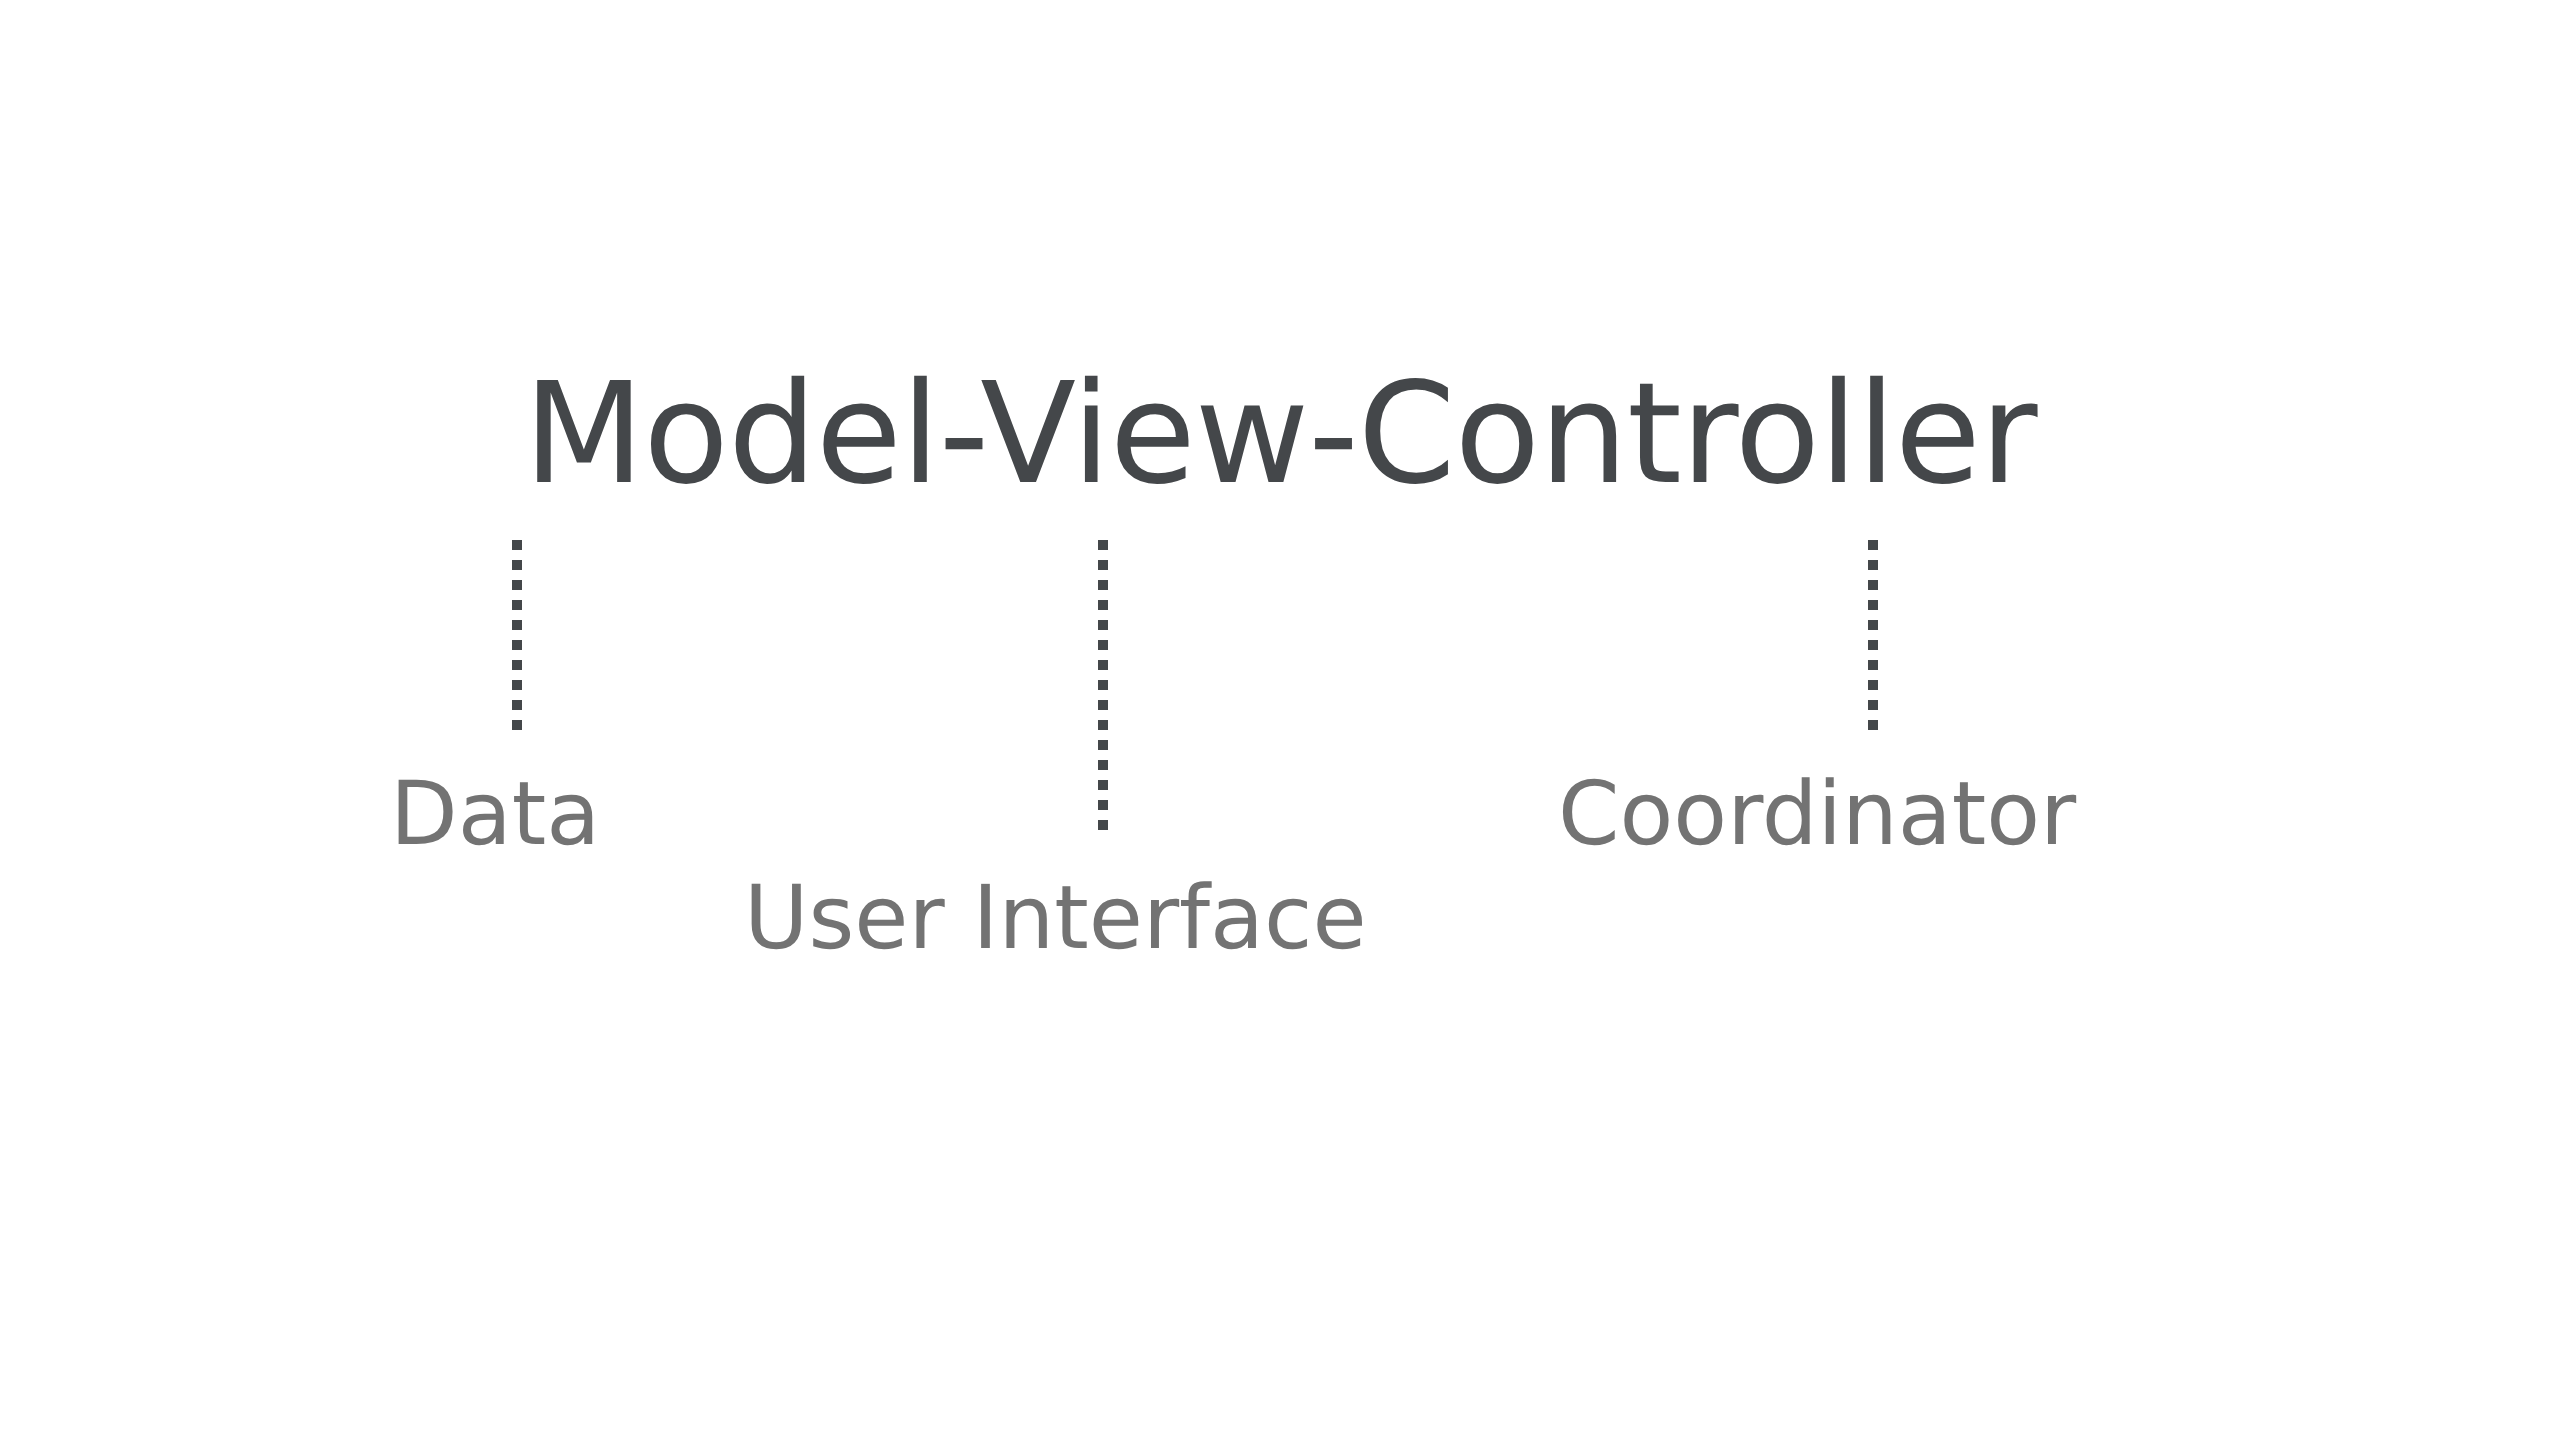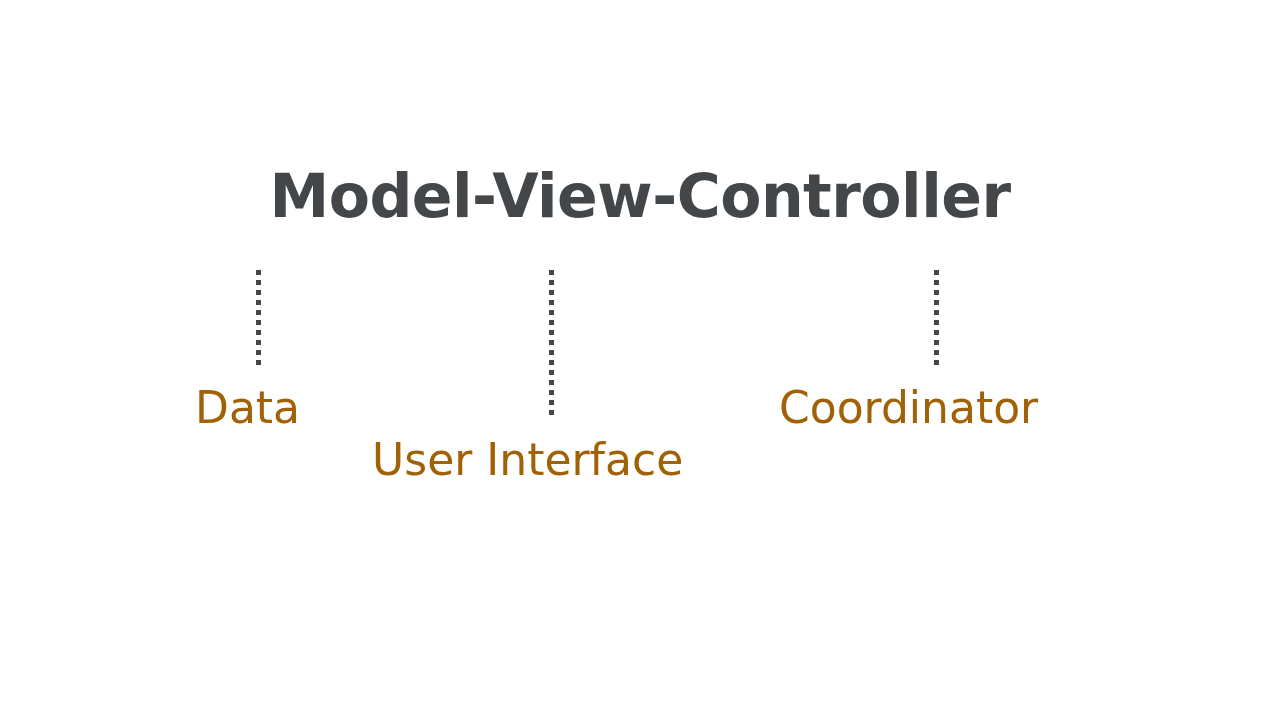--- a/index.html
+++ b/index.html
@@ -17,25 +17,25 @@
     position: relative;
     width: 1280px;
     height: 720px;
     background: #ffffff;
   }
 
   
   .title {
     position: absolute;
     left: 0;
-    top: 166px;
+    top: 182px;
     width: 1280px;
     text-align: center;
-    font-size: 60px;
-    font-weight: 700;
+    font-size: 70px;
+    font-weight: 400;
     letter-spacing: -0.5px;
     line-height: 1.0;
     color: #44474a;
     white-space: nowrap;
     user-select: none;
   }
 
   
   .connector {
     position: absolute;
@@ -52,21 +52,21 @@
   }
   .connector.c1 { left: 256px; top: 270px; height: 97px; }
   .connector.c2 { left: 549px; top: 270px; height: 147px; }
   .connector.c3 { left: 934px; top: 270px; height: 97px; }
 
   
   .label {
     position: absolute;
     font-size: 44px;
     font-weight: 400;
-    color: #a16207;
+    color: #737373;
     line-height: 1.0;
     white-space: nowrap;
     user-select: none;
   }
   .label.data        { left: 195px; top: 386px; }
   .label.ui          { left: 372px; top: 438px; }
   .label.coordinator { left: 779px; top: 386px; }
 </style>
 </head>
 <body>

